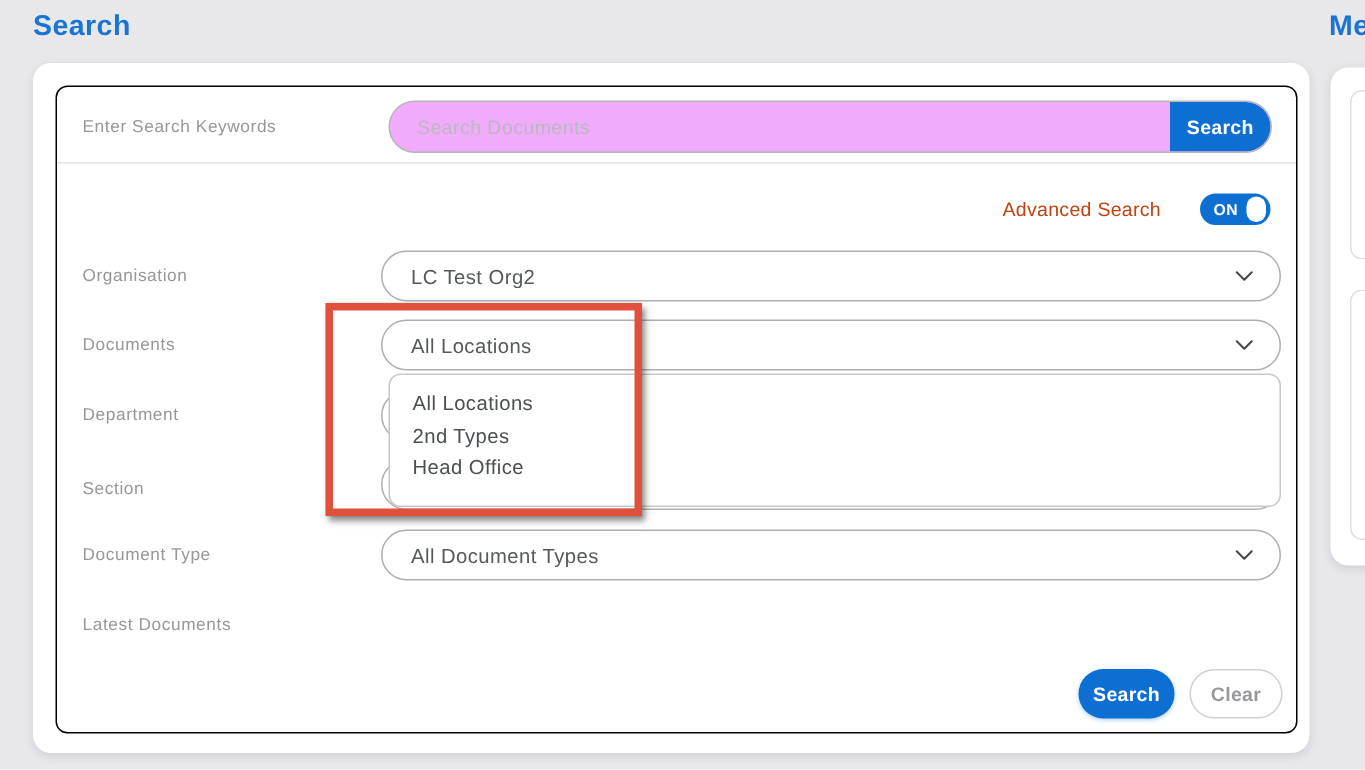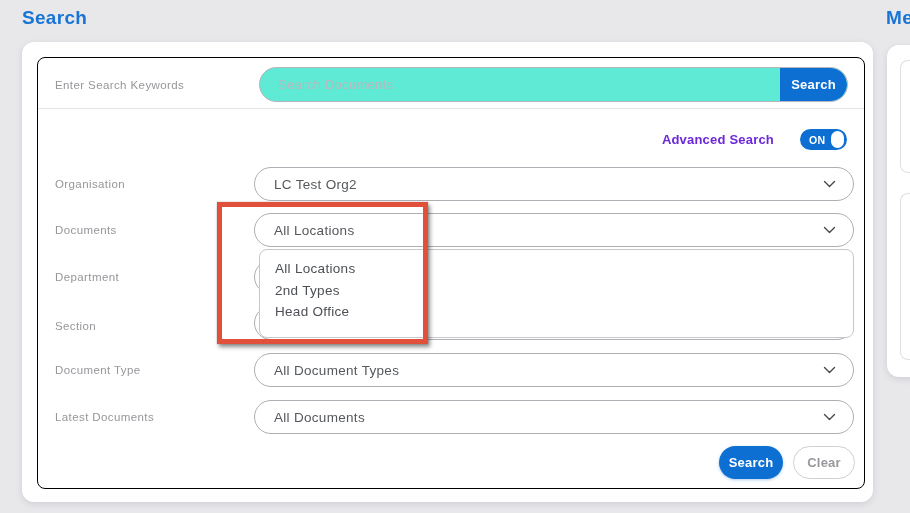--- a/index.html
+++ b/index.html
@@ -42,40 +42,40 @@
     border-bottom:1px solid #e4e4e7;
   }
   .field-label{
     font-size:11.5px;color:#96969b;letter-spacing:.4px;white-space:nowrap;
   }
   .header-row .field-label{position:absolute;left:17px;top:21px;}
 
   .search-input-wrap{
     position:absolute;left:221px;top:9px;width:589px;height:35px;
     border:1px solid #b5b5bb;border-radius:17.5px;
-    background:#5eead4;display:flex;align-items:stretch;overflow:hidden;
+    background:#f0abfc;display:flex;align-items:stretch;overflow:hidden;
   }
   .search-input{
     flex:1;border:none;outline:none;background:transparent;
     padding:0 10px 0 18px;font-size:13px;color:#55585c;
     font-family:inherit;letter-spacing:.3px;
   }
   .search-input::placeholder{color:#b9b9bf;}
   .search-btn{
     width:67px;border:none;cursor:pointer;
     background:var(--accent);color:#fff;font-weight:700;font-size:13px;
     border-radius:0 17.5px 17.5px 0;font-family:inherit;letter-spacing:.2px;
   }
 
   
   .advanced{
     position:absolute;top:71px;right:17px;height:21px;
     display:flex;align-items:center;gap:26px;
   }
-  .advanced-label{font-size:13px;font-weight:700;color:#6d28d9;letter-spacing:.2px;}
+  .advanced-label{font-size:13px;font-weight:400;color:#c2410c;letter-spacing:.2px;}
   .toggle{
     position:relative;width:47px;height:21px;border-radius:11px;
     background:var(--accent);cursor:pointer;flex:0 0 auto;
   }
   .toggle-text{
     position:absolute;left:9px;top:50%;transform:translateY(-50%);
     font-size:10.5px;font-weight:700;color:#fff;letter-spacing:.3px;
   }
   .toggle-knob{
     position:absolute;right:3px;top:2px;width:13px;height:17px;
@@ -210,26 +210,20 @@
 
       <span class="field-label row-label" style="top:306px">Document Type</span>
       <div class="select" style="top:295px">
         <span class="select-value">All Document Types</span>
         <svg class="chevron" width="13" height="8" viewBox="0 0 13 8">
           <path d="M1.5 1.5l5 5 5-5" fill="none" stroke="#45484c" stroke-width="1.4" stroke-linecap="round" stroke-linejoin="round"></path>
         </svg>
       </div>
 
       <span class="field-label row-label" style="top:353px">Latest Documents</span>
-      <div class="select" style="top:342px">
-        <span class="select-value">All Documents</span>
-        <svg class="chevron" width="13" height="8" viewBox="0 0 13 8">
-          <path d="M1.5 1.5l5 5 5-5" fill="none" stroke="#45484c" stroke-width="1.4" stroke-linecap="round" stroke-linejoin="round"></path>
-        </svg>
-      </div>
 
       <div class="footer-actions">
         <button class="btn-pill btn-primary">Search</button>
         <button class="btn-pill btn-outline">Clear</button>
       </div>
 
     </div>
   </div>
 
   <div class="red-annotation"></div>

